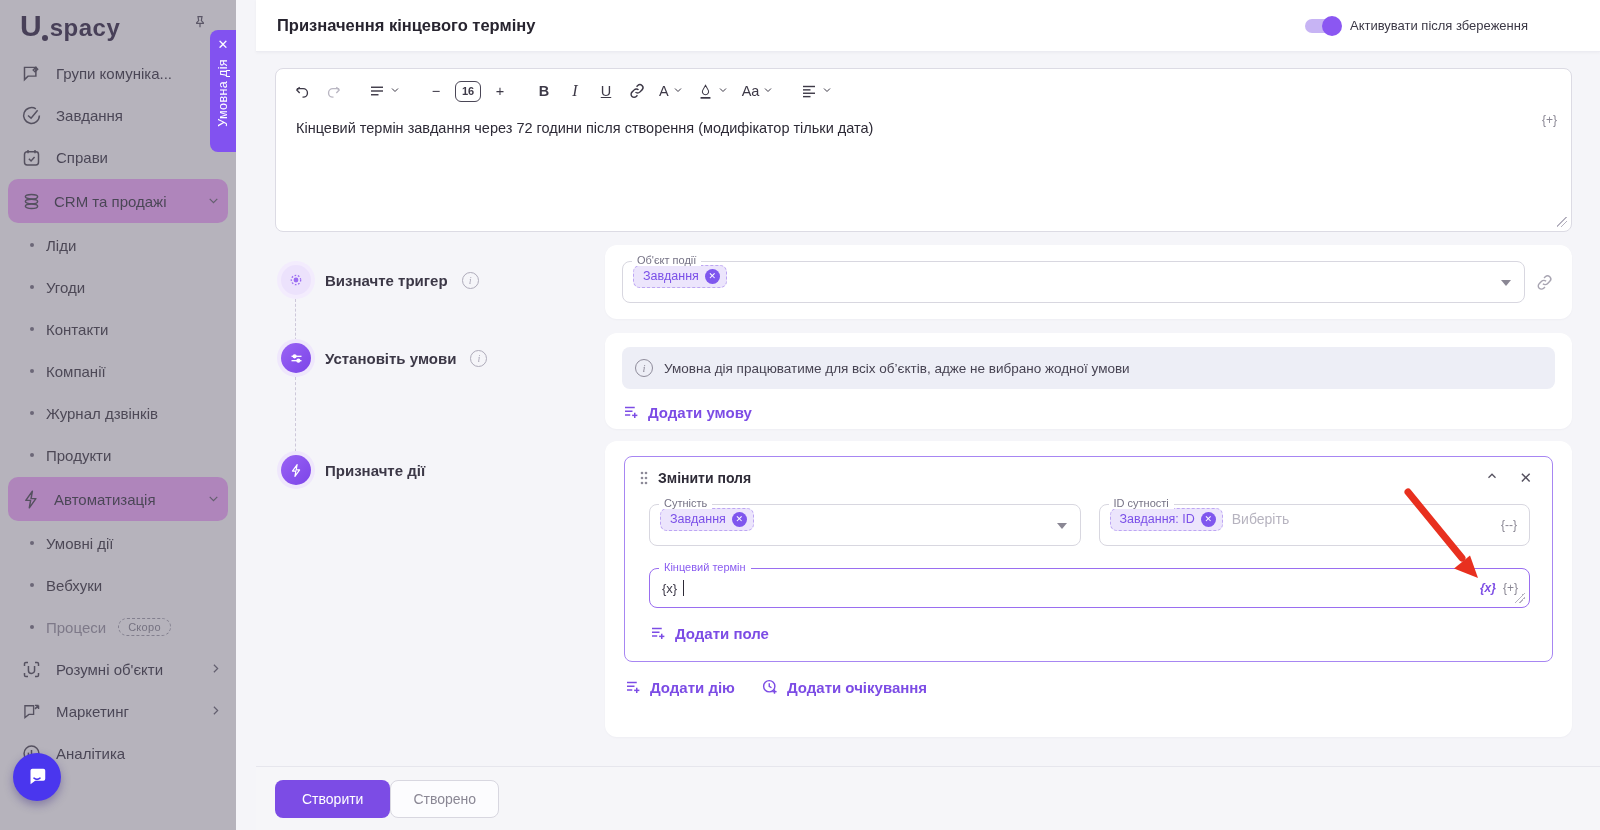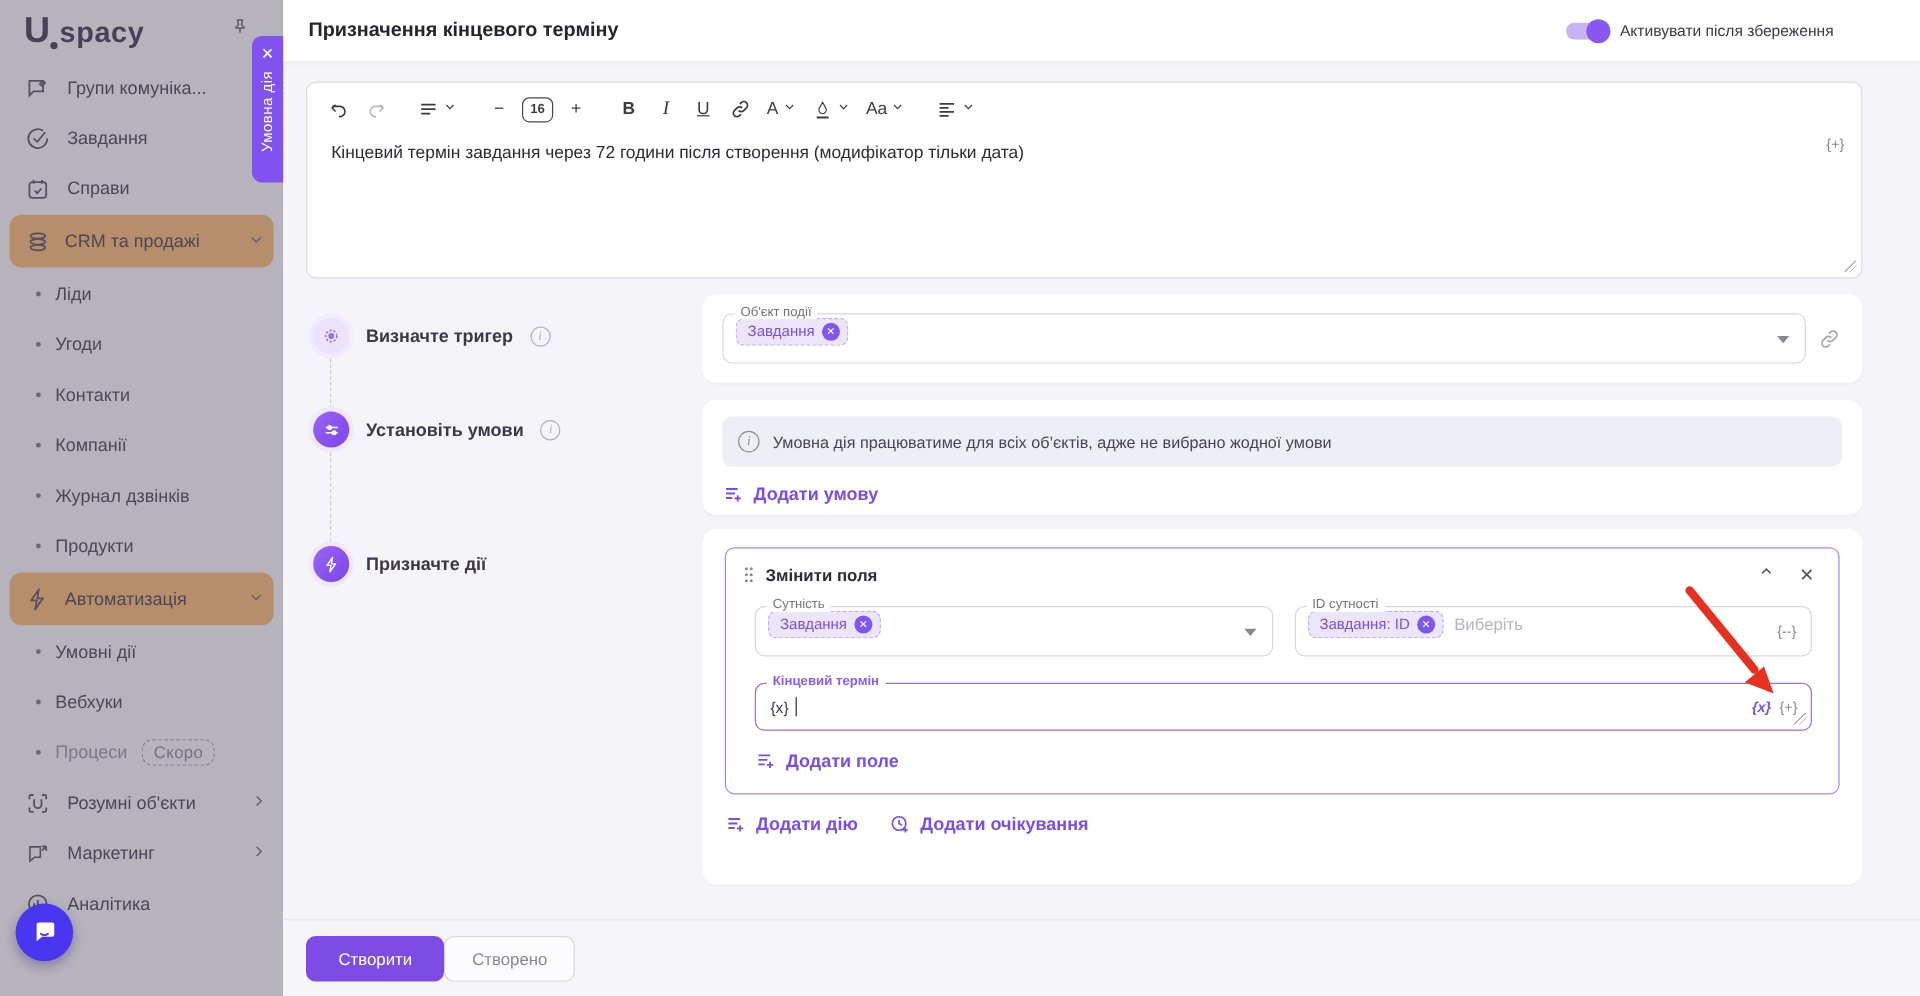--- a/index.html
+++ b/index.html
@@ -12,34 +12,34 @@
   .sb-head { height:52px; display:flex; align-items:center; padding:0 16px 0 20px; position:relative; }
   .logo { display:flex; align-items:baseline; color:#3e3451; }
   .logo-u { font-size:30px; font-weight:800; letter-spacing:-1px; }
   .logo-dot { width:6px; height:6px; border-radius:50%; background:#3e3451; margin:0 2px 2px 1px; align-self:flex-end; }
   .logo-rest { font-size:24px; font-weight:600; letter-spacing:.5px; }
   .pin { position:absolute; right:28px; top:14px; color:#5f5b6b; }
   .sb-item { height:42px; display:flex; align-items:center; gap:14px; padding:0 14px 0 20px; color:#433f4e; font-size:15px; cursor:pointer; }
   .sb-item .ic { width:22px; height:22px; color:#55515f; flex:0 0 22px; display:flex; align-items:center; justify-content:center; }
   .sb-item .lbl { flex:1; white-space:nowrap; overflow:hidden; text-overflow:ellipsis; }
   .sb-item .chev { color:#6d6979; }
-  .sb-item.hl { background:#fdba74; margin:1px 8px; border-radius:10px; padding:0 8px 0 12px; height:44px;gap:12px; }
+  .sb-item.hl { background:#f0abfc; margin:1px 8px; border-radius:10px; padding:0 8px 0 12px; height:44px;gap:12px; }
   .sb-sub { height:42px; display:flex; align-items:center; gap:12px; padding-left:30px; color:#47434f; font-size:15px; cursor:pointer; }
   .sb-sub .dot { width:4px; height:4px; border-radius:50%; background:#7b7787; flex:0 0 4px; }
   .sb-sub.disabled { color:#9b97a5; }
-  .badge-soon { font-size:14px; color:#8d8a98; border:1px dashed #a3a0ae; border-radius:9px; padding:2px 9px; letter-spacing:.3px; }
+  .badge-soon { font-size:11px; color:#8d8a98; border:1px dashed #a3a0ae; border-radius:9px; padding:2px 9px; letter-spacing:.3px; }
   .chat-fab { position:absolute; left:13px; top:753px; width:48px; height:48px; border-radius:50%; background:#4a36ee; z-index:9; display:flex; align-items:center; justify-content:center; box-shadow:0 4px 10px rgba(40,20,120,.35); cursor:pointer; }
 
   
   .side-tab { position:absolute; left:210px; top:30px; width:26px; height:122px; background:#8252f0; border-radius:8px 0 0 8px; z-index:30; display:flex; flex-direction:column; align-items:center; padding-top:8px; cursor:pointer; }
   .side-tab .x { color:#fff; font-size:13px; line-height:1; margin-bottom:8px; }
   .side-tab .vtxt { writing-mode:vertical-rl; transform:rotate(180deg); color:#fff; font-size:12.5px; letter-spacing:.4px; }
 
   
-  .main { position:relative; flex:1; height:830px; background:#f5f5f9; }
+  .main { position:relative; flex:1; height:830px; background:#f5f5f9;margin-left:20px; }
   .m-head { height:52px; background:#fff; border-bottom:1px solid #ececf2; display:flex; align-items:center; padding:0 72px 0 21px; position:relative; z-index:2; box-shadow:0 1px 3px rgba(30,25,60,.04); }
   .m-title { font-size:16.5px; font-weight:700; color:#27242f; flex:1; }
   .toggle-wrap { display:flex; align-items:center; gap:11px; }
   .toggle { position:relative; width:34px; height:14px; border-radius:8px; background:#c7b4f4; cursor:pointer; }
   .toggle .knob { position:absolute; right:-3px; top:-3px; width:20px; height:20px; border-radius:50%; background:#8b57f2; }
   .toggle-lbl { font-size:13px; color:#3b3845; }
 
   
   .editor { position:absolute; left:19px; top:68px; width:1297px; height:164px; background:#fff; border:1px solid #dcdbe4; border-radius:8px; }
   .ed-toolbar { display:flex; align-items:center; gap:7px; padding:9px 14px 4px 14px; color:#3d3947; }
@@ -89,21 +89,21 @@
   .plink svg { flex:0 0 18px; }
 
   .action-card { position:relative; border:1px solid #a786f2; border-radius:8px; padding:12px 20px 16px 14px; height:206px; background:#fff; }
   .ac-head { display:flex; align-items:center; gap:9px; }
   .drag { color:#8d8a98; display:flex; }
   .ac-title { font-size:14px; font-weight:700; color:#2e2b37; flex:1; }
   .ac-ctrl { color:#55515f; display:flex; align-items:center; gap:20px; }
   .ac-ctrl .x { font-size:15px; cursor:pointer; }
   .ac-fields { display:flex; gap:18px; margin:17px 2px 0 10px; }
   .deadline { position:relative; height:40px; border:1px solid #9a6ef0; border-radius:8px; margin:22px 2px 0 10px; display:flex; align-items:center; padding:0 52px 0 12px; }
-  .deadline .field-lbl { color:#8a5cf0;font-weight:bold; }
+  .deadline .field-lbl { color:#8a5cf0; }
   .dl-val { font-size:13px; color:#3f3b4a; }
   .cursor-bar { display:inline-block; width:1.3px; height:16px; background:#2d2a36; margin-left:6px; vertical-align:middle; }
   .dl-tokens { position:absolute; right:11px; top:12px; font-size:12px; display:flex; gap:7px; }
   .dl-x { color:#7c4ce5; font-style:italic; font-weight:700; cursor:pointer; }
   .dl-plus { color:#8a8794; cursor:pointer; }
   .ac-links { display:flex; gap:26px; margin-top:16px; }
 
   
   .m-foot { position:absolute; left:0; right:0; top:766px; height:64px; background:#f6f6f9; border-top:1px solid #e6e6ed; display:flex; align-items:center; gap:0; padding:0 19px; }
   .btn-primary { background:#7c4ce5; color:#fff; border:none; border-radius:8px; padding:11px 27px; font-size:14px; font-family:inherit; cursor:pointer; }

